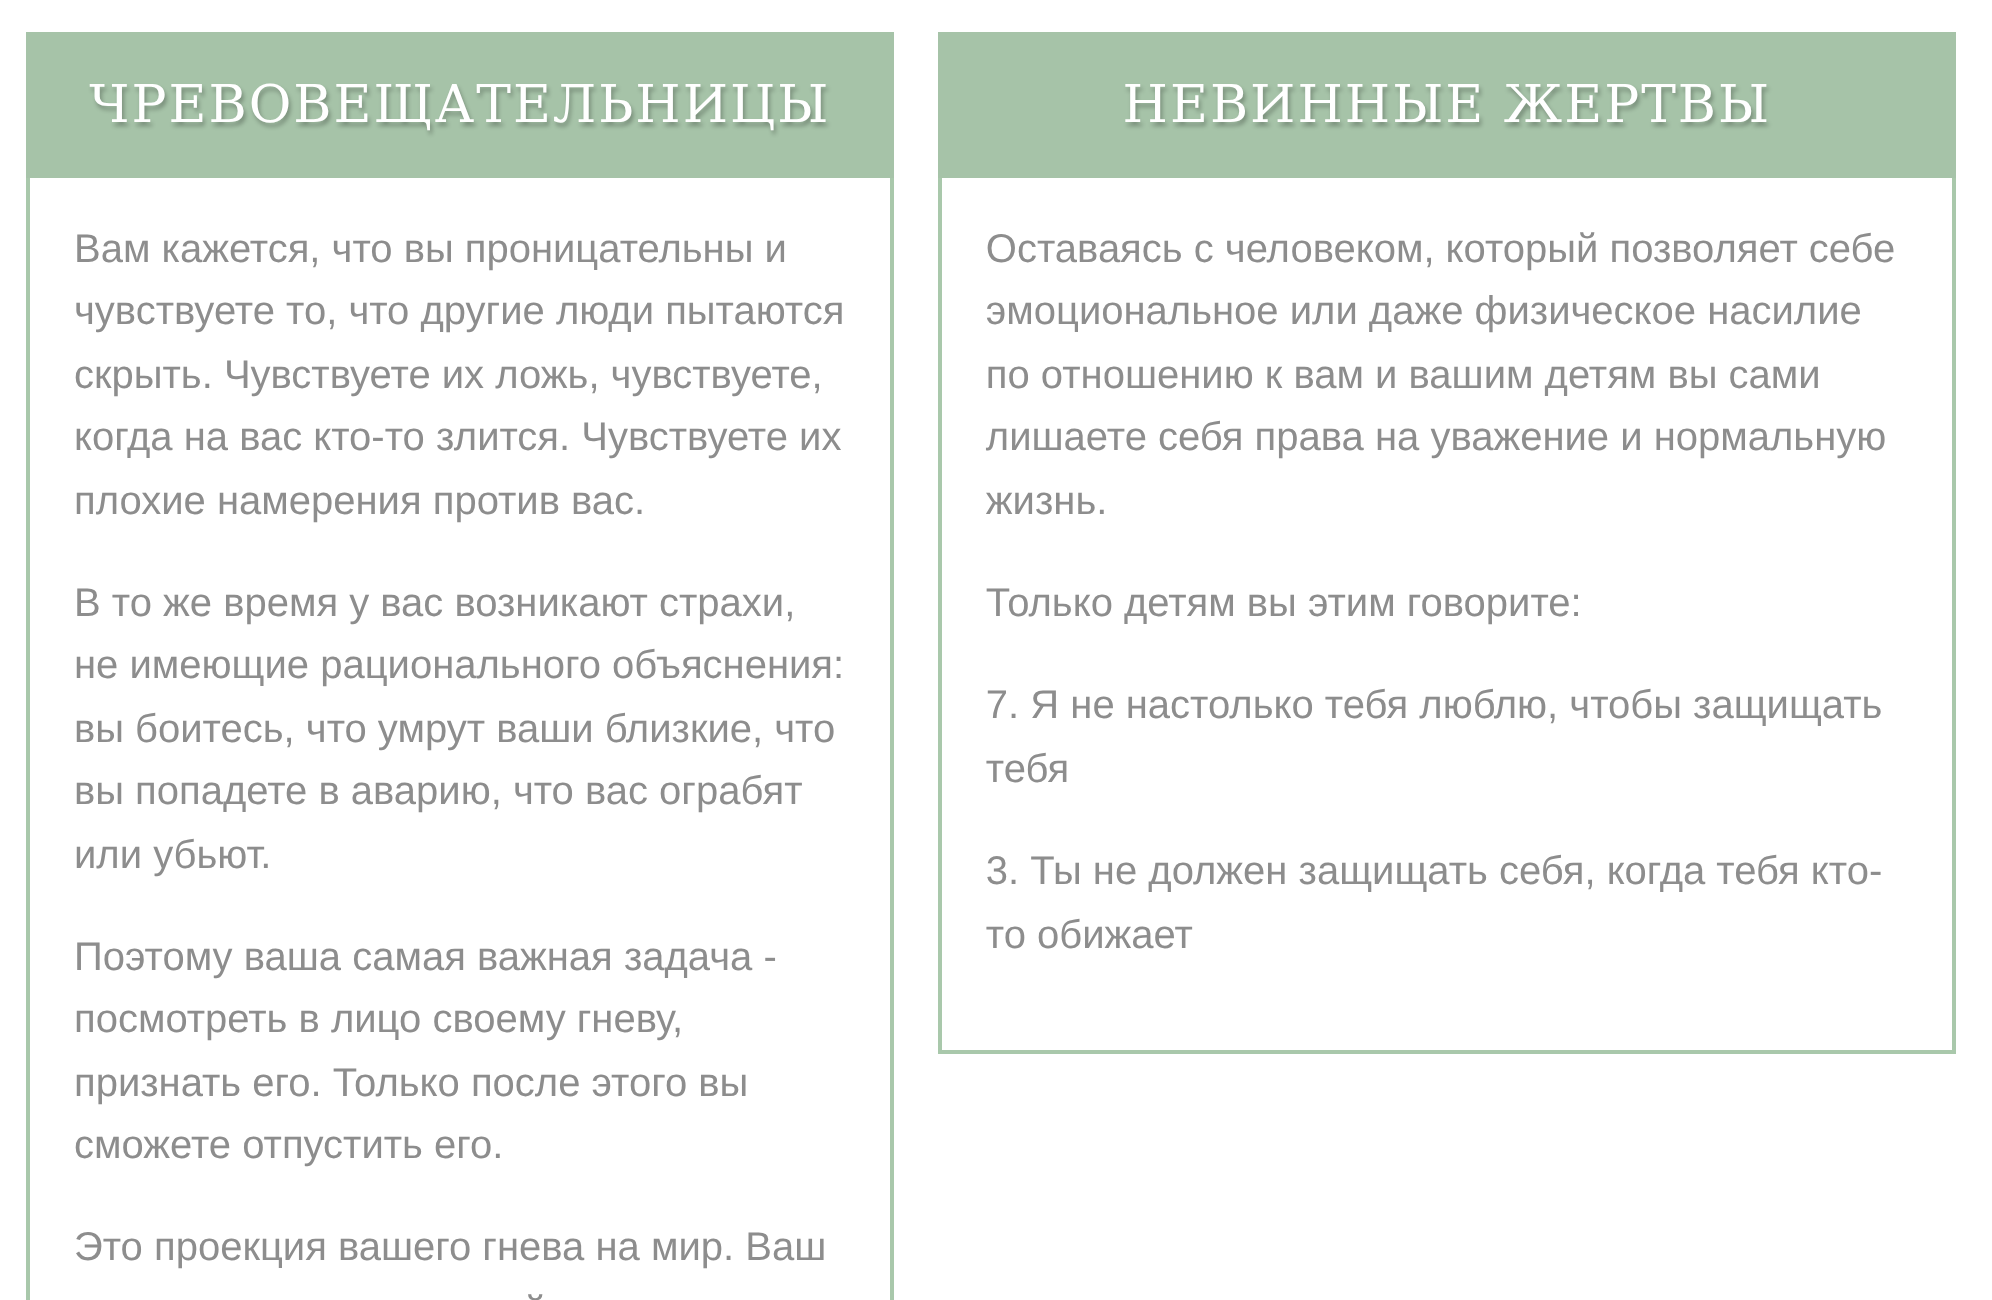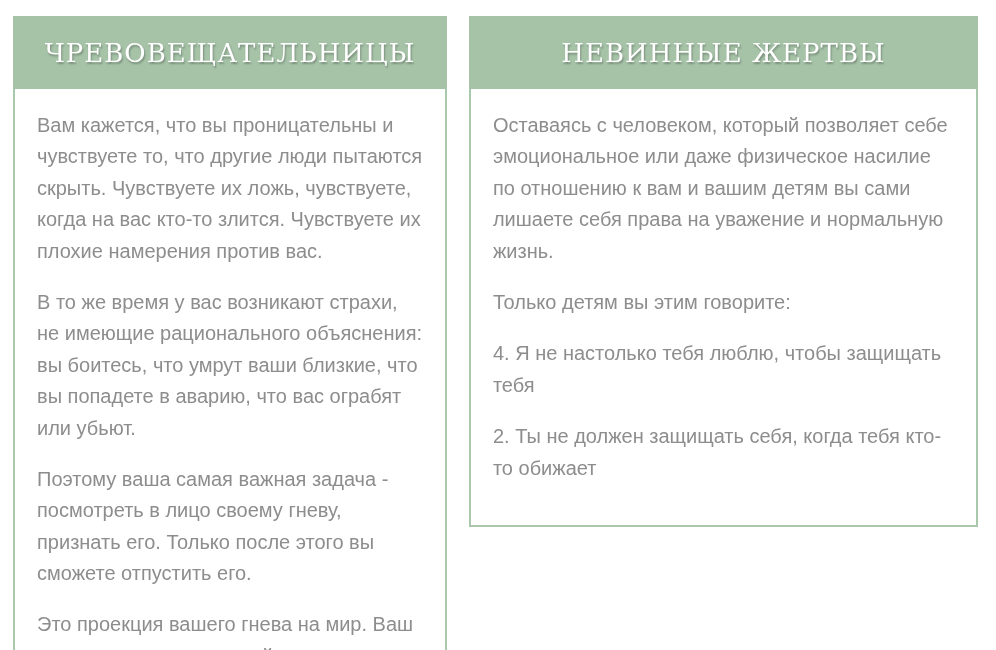--- a/index.html
+++ b/index.html
@@ -74,18 +74,18 @@
     </div>
   </article>
 
   <article class="card right">
     <header class="card-header">
       <h2 class="card-title">НЕВИННЫЕ ЖЕРТВЫ</h2>
     </header>
     <div class="card-body">
       <p>Оставаясь с человеком, который позволяет себе эмоциональное или даже физическое насилие по отношению к вам и вашим детям вы сами лишаете себя права на уважение и нормальную жизнь.</p>
       <p>Только детям вы этим говорите:</p>
-      <p>4. Я не настолько тебя люблю, чтобы защищать тебя</p>
-      <p>2. Ты не должен защищать себя, когда тебя кто-то обижает</p>
+      <p>7. Я не настолько тебя люблю, чтобы защищать тебя</p>
+      <p>3. Ты не должен защищать себя, когда тебя кто-то обижает</p>
     </div>
   </article>
 
 </div>
 
 </body></html>

